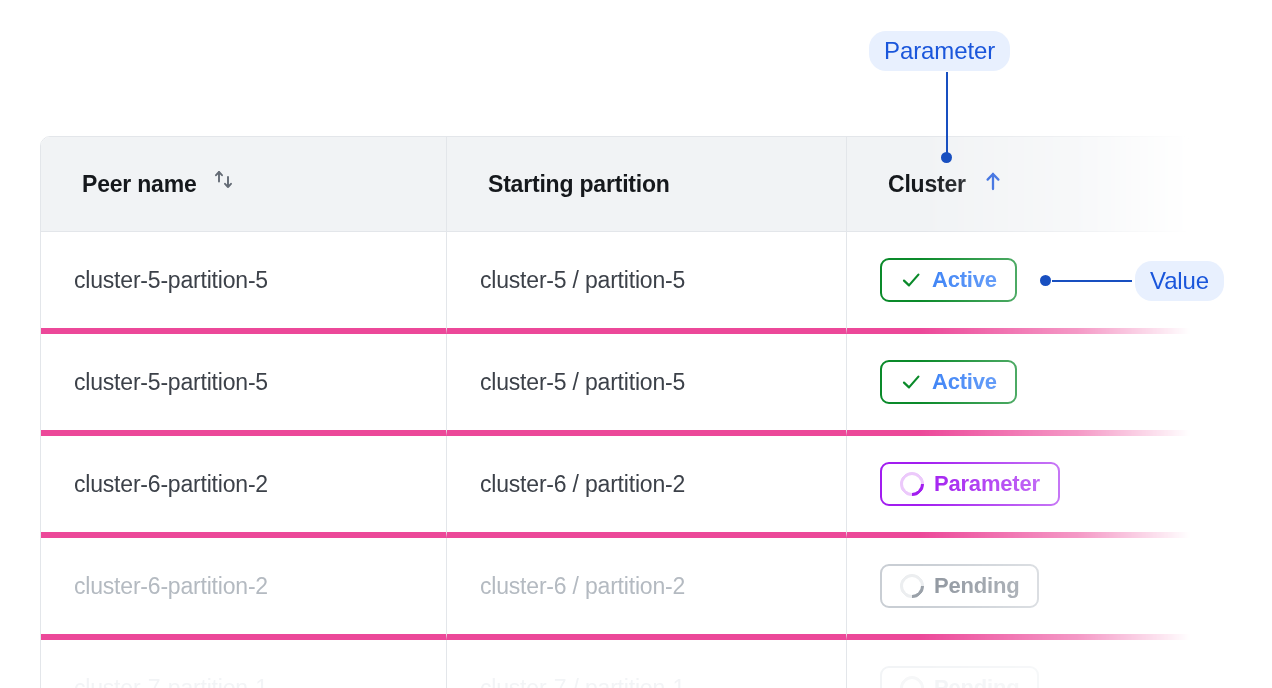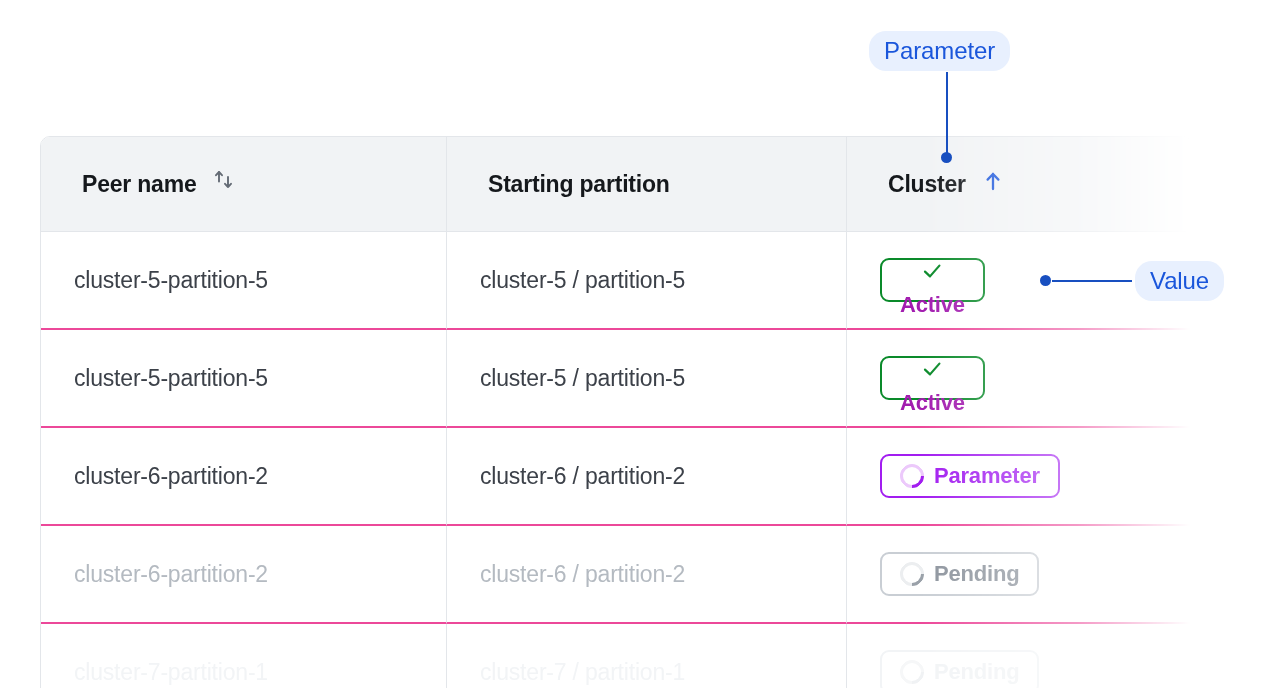--- a/index.html
+++ b/index.html
@@ -61,21 +61,21 @@
     gap: 14px;
   }
 
   tbody td {
     height: 96px;
     padding: 0 0 0 33px;
     font-size: 23px;
     color: #3c4149;
     letter-spacing: -0.2px;
     vertical-align: middle;
-    border-bottom: 2px solid #ec4899;
+    border-bottom: 6px solid #ec4899;
     background: #ffffff;
   }
   tbody td.col-div { border-left: 1px solid #e3e6ea; }
   tbody tr.dim td { color: #b4bac1; }
   tbody tr.dim2 td { color: #f2f4f6; }
   tbody tr:last-child td { border-bottom: none; }
 
   
   .badge {
     display: inline-flex;
@@ -85,21 +85,21 @@
     padding: 0 18px;
     border-radius: 9px;
     border: 2px solid #0a8a2a;
     font-size: 22px;
     font-weight: 700;
     color: #0a8a2a;
     letter-spacing: -0.2px;
     box-sizing: border-box;
     background: #ffffff;
   }
-  .badge.active  { border-color: #0a8a2a; color: #a21caf; flex-direction: column; }
+  .badge.active  { border-color: #0a8a2a; color: #3b82f6; }
   .badge.starting{ border-color: #a21df0; color: #a21df0; }
   .badge.pending { border-color: #c9ced4; color: #8e959e; font-weight: 700; }
   tr.dim2 .badge { border-color: #f2f4f6; color: #f2f4f6; }
 
   .badge .glyph { display: inline-flex; align-items: center; }
 
   
   .ring {
     width: 24px; height: 24px;
     border-radius: 50%;

